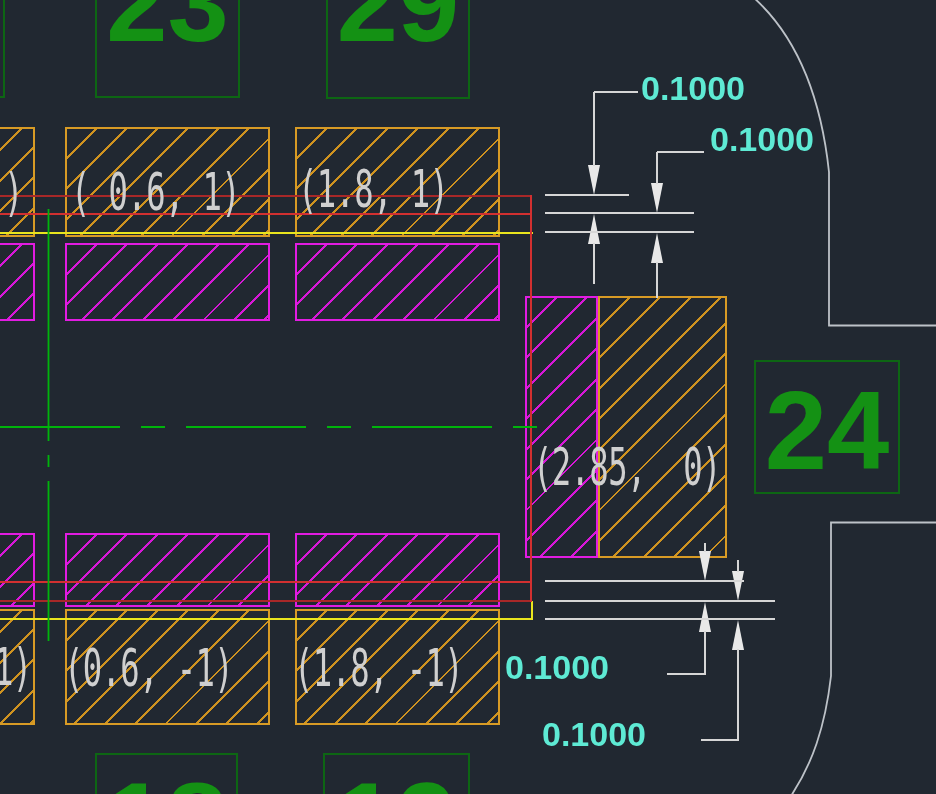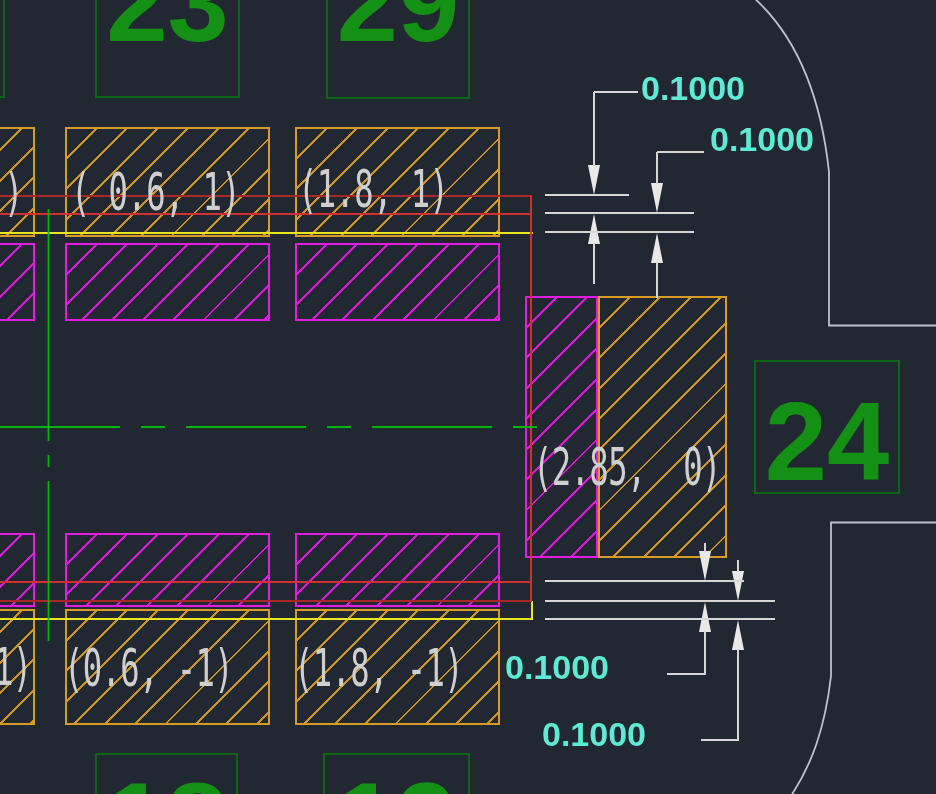--- a/index.html
+++ b/index.html
@@ -121,21 +121,21 @@
 
   <div class="pinbox z7" style="left:-40px;top:-42px;width:45px;height:140px"></div>
 
   <div class="pinbox z7" style="left:95px;top:-42px;width:145px;height:140px">
     <div class="pinnum" style="top:-12px">23</div>
   </div>
   <div class="pinbox z7" style="left:326px;top:-42px;width:144px;height:141px">
     <div class="pinnum" style="top:-12px">29</div>
   </div>
   <div class="pinbox z7" style="left:754px;top:360px;width:146px;height:134px">
-    <div class="pinnum" style="top:24px;font-size:112px">24</div>
+    <div class="pinnum" style="top:13px;font-size:112px">24</div>
   </div>
   <div class="pinbox z7" style="left:95px;top:753px;width:143px;height:90px">
     <div class="pinnum" style="top:11px">18</div>
   </div>
   <div class="pinbox z7" style="left:323px;top:753px;width:147px;height:90px">
     <div class="pinnum" style="top:11px">19</div>
   </div>
 
 </div>
 

